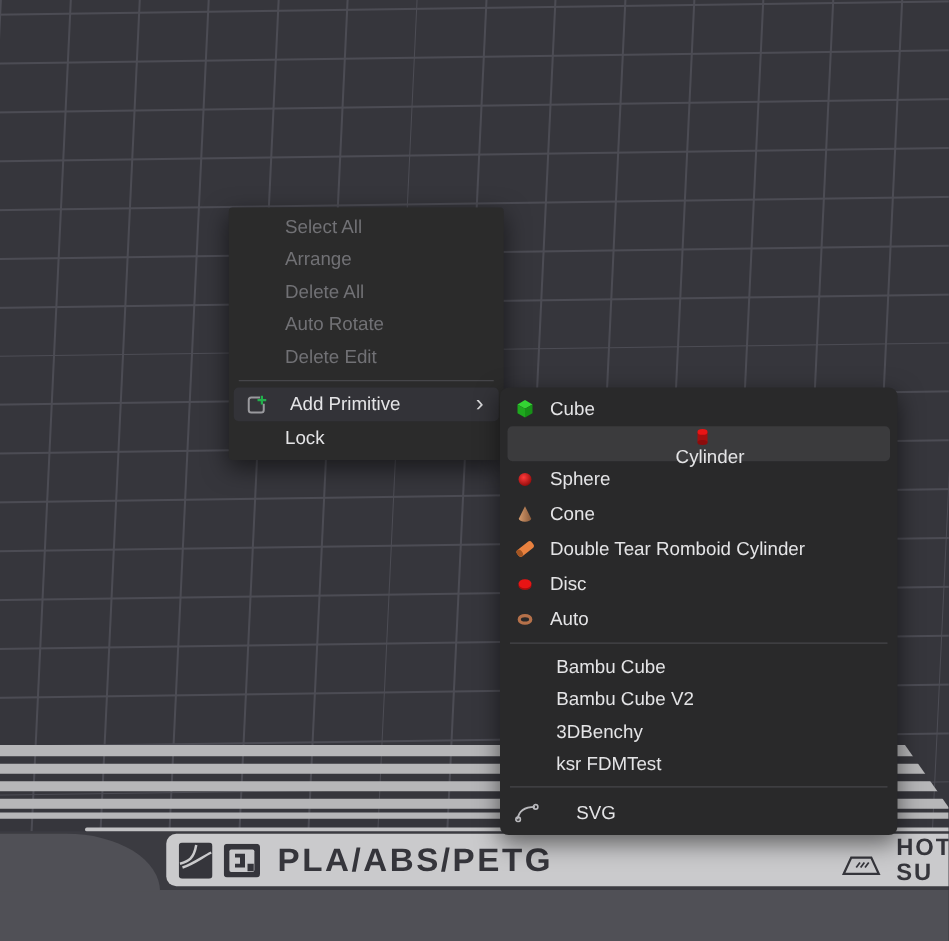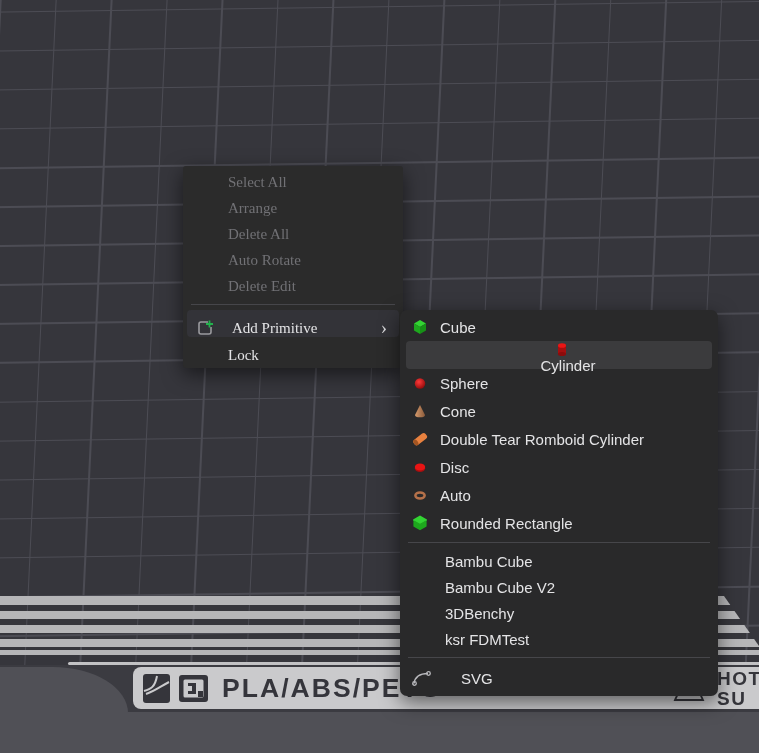--- a/index.html
+++ b/index.html
@@ -46,26 +46,26 @@
     margin-left:14px;font-size:26px;font-weight:bold;color:#35353b;
     letter-spacing:2px;transform:scaleX(1.02);transform-origin:left center;white-space:nowrap;
   }
   .hot-group{position:absolute;left:540px;top:0;height:42px;display:flex;align-items:flex-end;}
   .hot-text{font-size:19px;font-weight:bold;color:#35353b;line-height:20px;letter-spacing:1.5px;white-space:nowrap;}
   .hot-icon-wrap{margin:0 12px 3px 0;}
   
   .menu-shadow{box-shadow:0 6px 20px rgba(0,0,0,0.55);}
   .context-menu{
     position:absolute;left:183px;top:166px;width:220px;
-    background:#2b2b2b;border-radius:3px;padding:3px 0 4px;z-index:5;font-family:Liberation Serif, serif;
+    background:#2b2b2b;border-radius:3px;padding:3px 0 4px;z-index:5;
   }
   .menu-item{font-size:15px;color:#e4e4e6;}
   .menu-item.disabled{height:26px;line-height:26px;padding-left:45px;color:#717175;}
   .menu-sep{height:1px;background:#46464a;margin:5px 8px;}
-  .menu-row{height:27px;display:flex;align-items:flex-end;}
+  .menu-row{height:27px;display:flex;align-items:center;}
   .menu-row.plain{padding-left:45px;}
   .menu-row.hovered{margin:0 4px;border-radius:4px;background:#333338;padding-left:4px;}
   .menu-row .mi-icon{width:18px;height:18px;margin:0 0 0 5px;flex:0 0 auto;}
   .menu-row .mi-label{margin-left:18px;}
   .submenu-arrow{margin-left:auto;margin-right:12px;color:#d6d6d8;font-size:19px;line-height:1;font-weight:normal;}
   
   .submenu{
     position:absolute;left:400px;top:310px;width:318px;
     background:#29292a;border-radius:7px;padding:3px 0;z-index:6;box-sizing:border-box;
   }
@@ -209,27 +209,20 @@
     <span class="pi-label">Disc</span>
   </div>
 
   <div class="sub-item">
     <svg class="pi" viewBox="0 0 16 16">
       <ellipse cx="8" cy="8.5" rx="4.6" ry="3" fill="none" stroke="#b5714a" stroke-width="2.6"></ellipse>
     </svg>
     <span class="pi-label">Auto</span>
   </div>
 
-  <div class="sub-item">
-    <svg class="pi" viewBox="0 0 16 16">
-      <polygon points="8,1.5 14,5 8,8.5 2,5" fill="#33d433" stroke="#33d433" stroke-width="2" stroke-linejoin="round"></polygon>
-      <path d="M2.2,6.5 L8,9.8 L13.8,6.5 L13.8,11 L8,14.4 L2.2,11 Z" fill="#1ea81e" stroke="#1ea81e" stroke-width="1.6" stroke-linejoin="round"></path>
-    </svg>
-    <span class="pi-label">Rounded Rectangle</span>
-  </div>
 
   <div class="menu-sep"></div>
 
   <div class="sub-item model">
     <span>Bambu Cube</span>
   </div>
   <div class="sub-item model">
     <span>Bambu Cube V2</span>
   </div>
   <div class="sub-item model">

